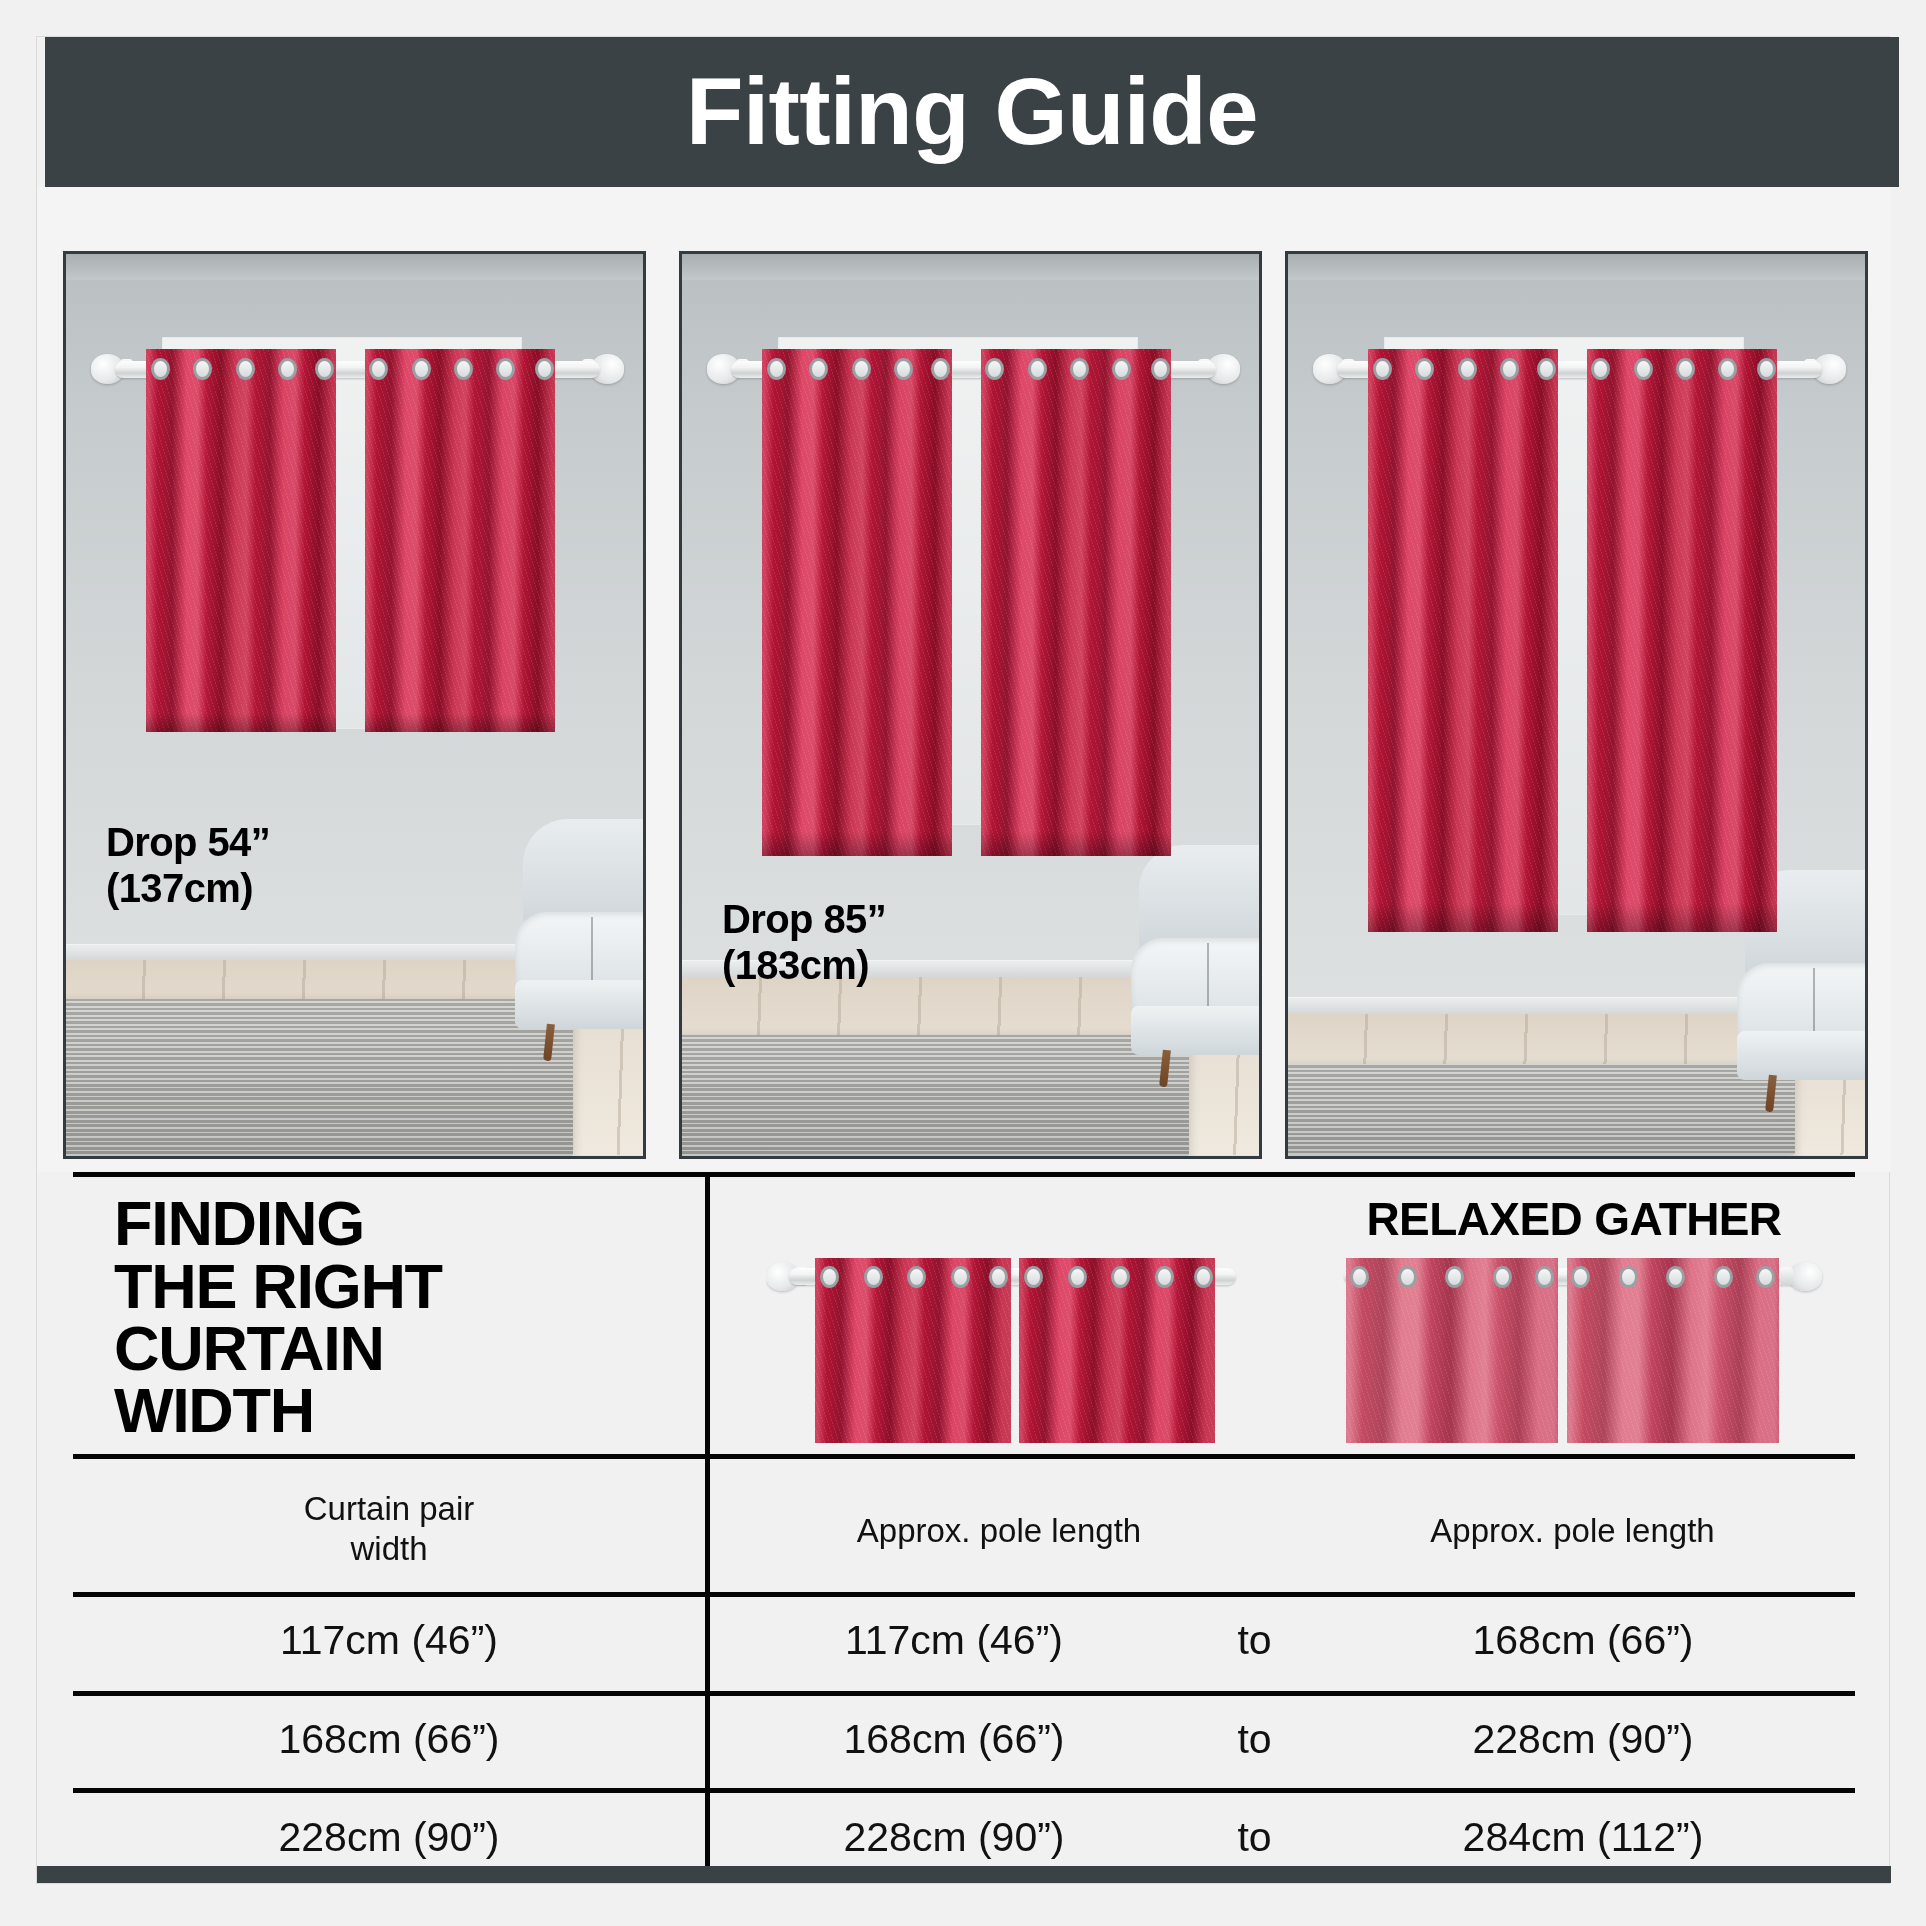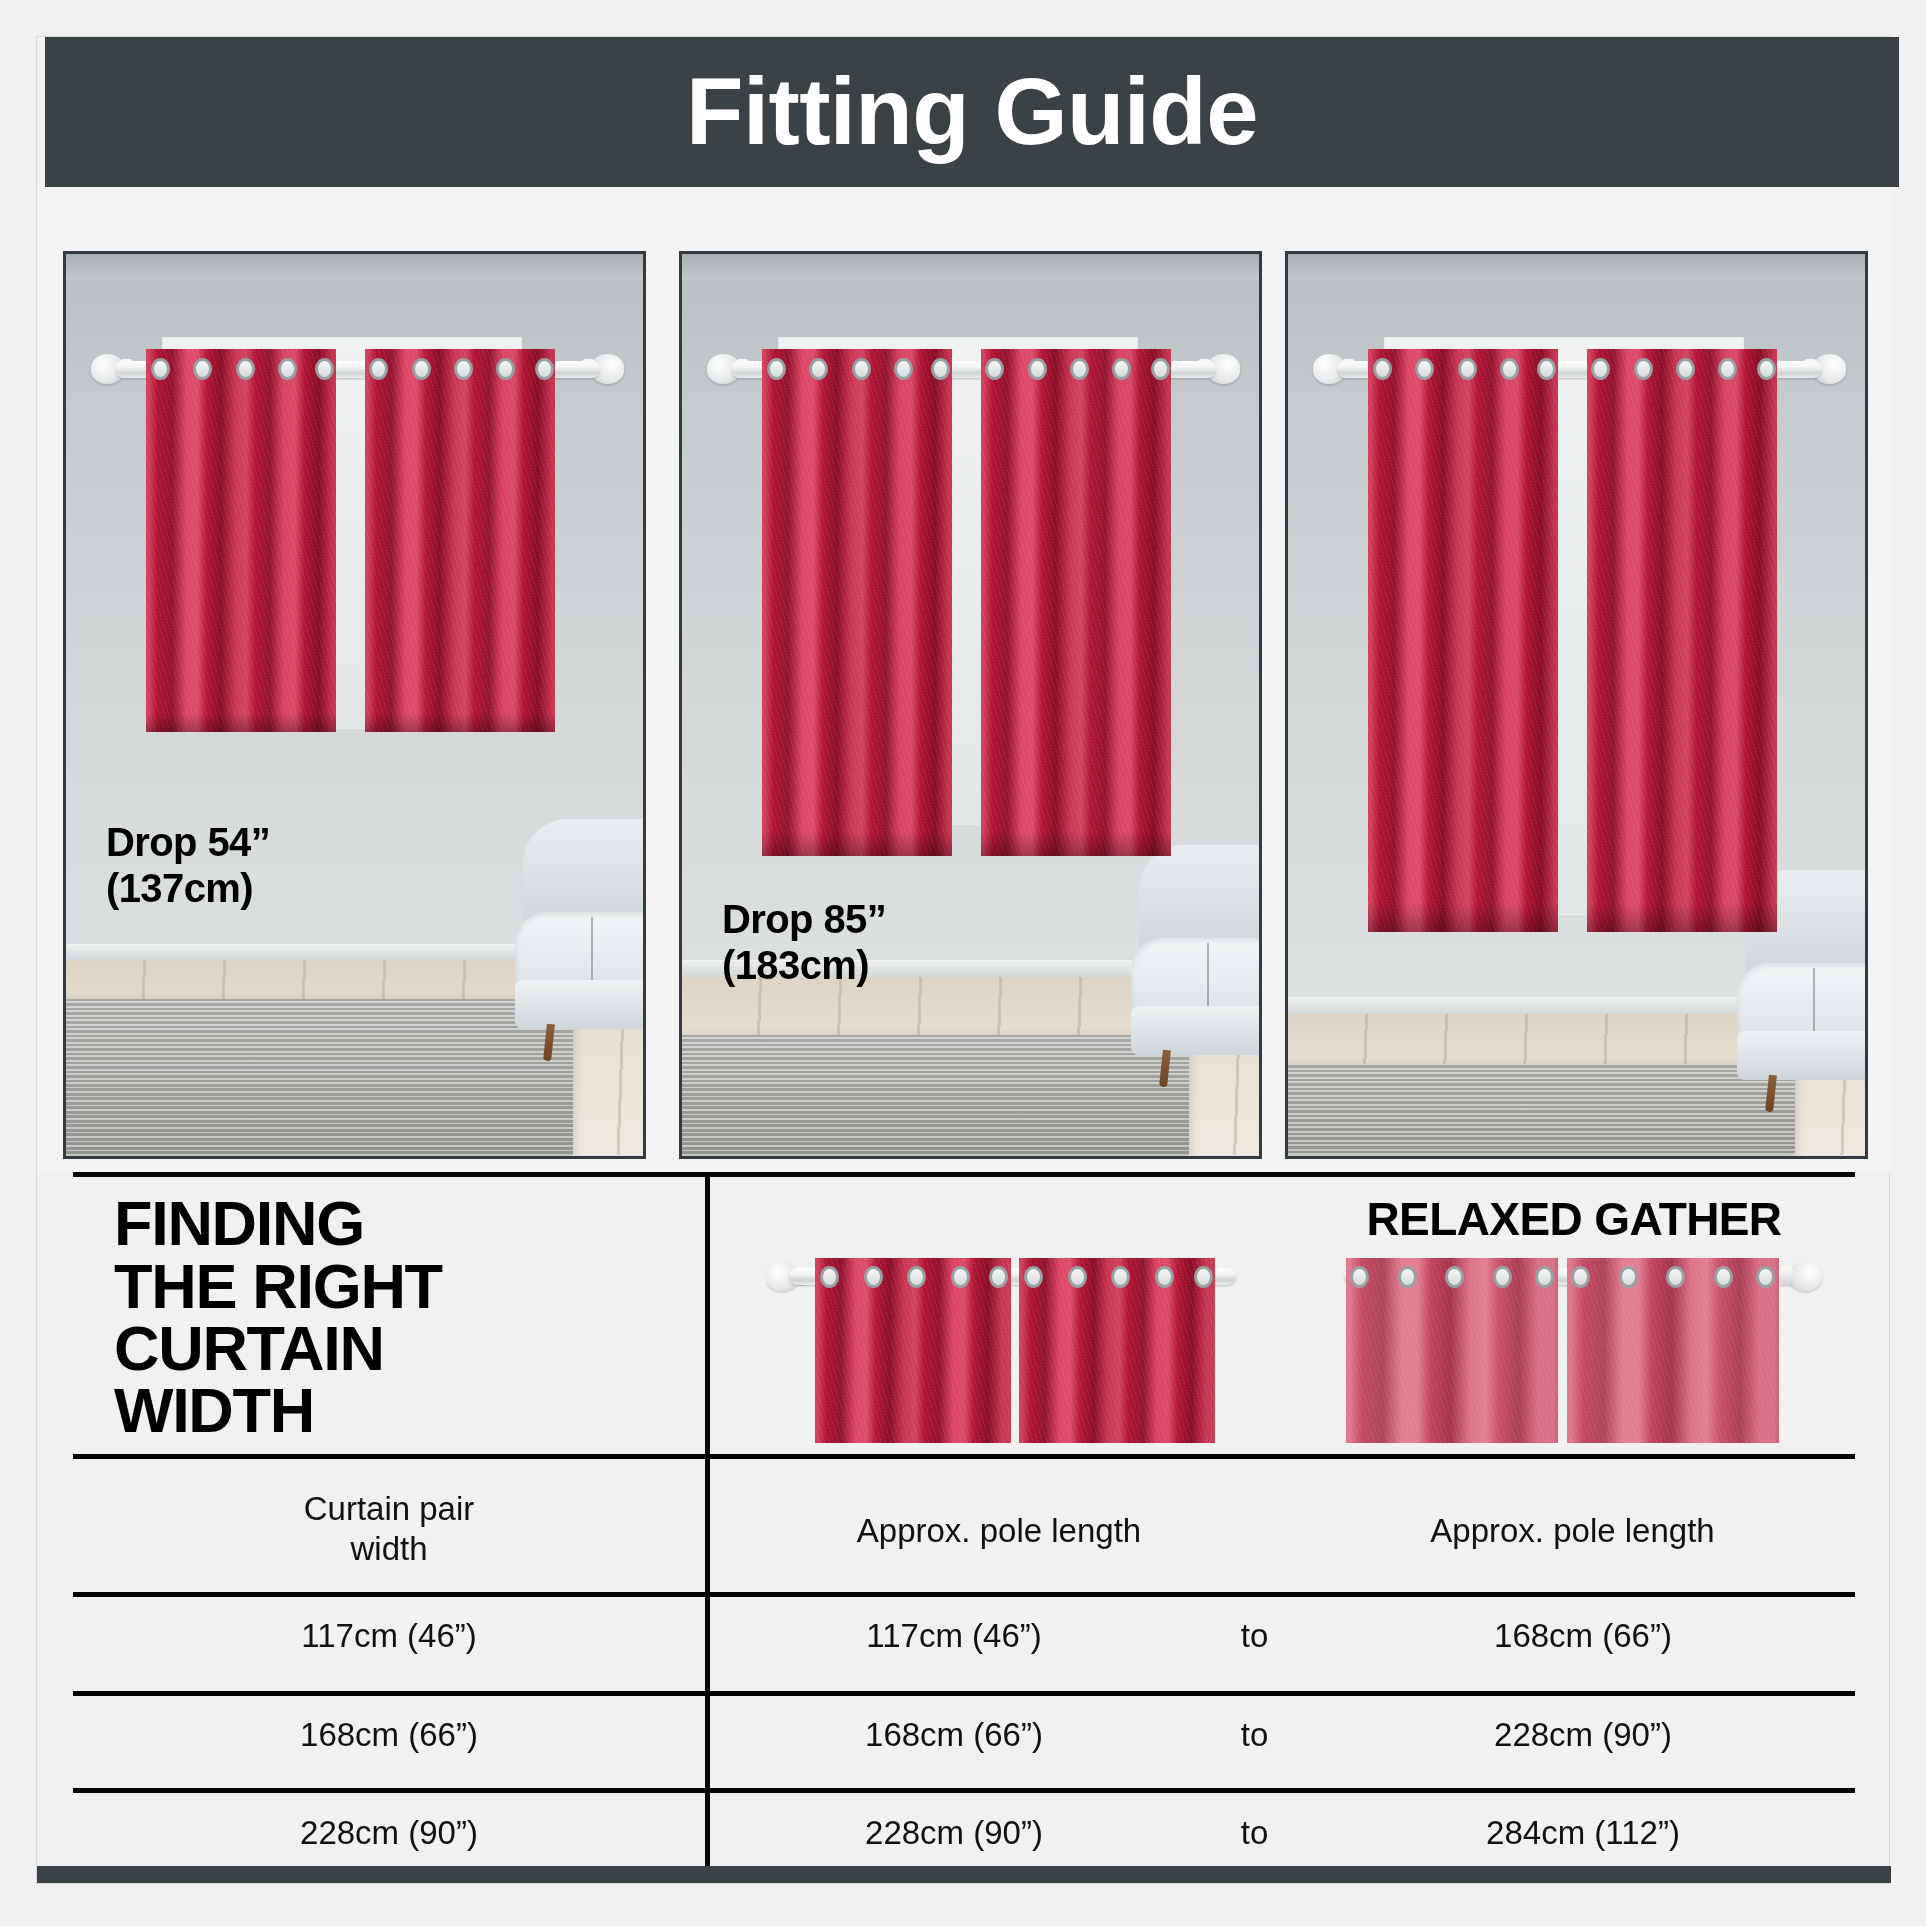--- a/index.html
+++ b/index.html
@@ -109,21 +109,21 @@
   .bigtitle{position:absolute;left:41px;top:15.4px;width:565px;color:#000;font-weight:bold;
             font-size:63px;line-height:0.99;letter-spacing:-1.3px;
             font-family:"Liberation Sans",sans-serif;}
   .gatherhead{position:absolute;color:#000;font-weight:bold;font-size:46px;letter-spacing:-0.6px;
               text-align:center;font-family:"Liberation Sans",sans-serif;}
 
   .minirig{position:absolute;overflow:hidden;}
 
   .th{position:absolute;color:#111;font-size:33px;line-height:1.22;text-align:center;
       font-family:"Liberation Sans",sans-serif;}
-  .td{position:absolute;color:#111;font-size:33px;text-align:center;
+  .td{position:absolute;color:#111;font-size:41px;text-align:center;
       font-family:"Liberation Sans",sans-serif;}
 
   .footbar{position:absolute;left:0;bottom:0;width:1854px;height:16.7px;background:#3b4246;}
 </style>
 </head>
 <body>
 
 <div class="page">
  <div class="card">
 

